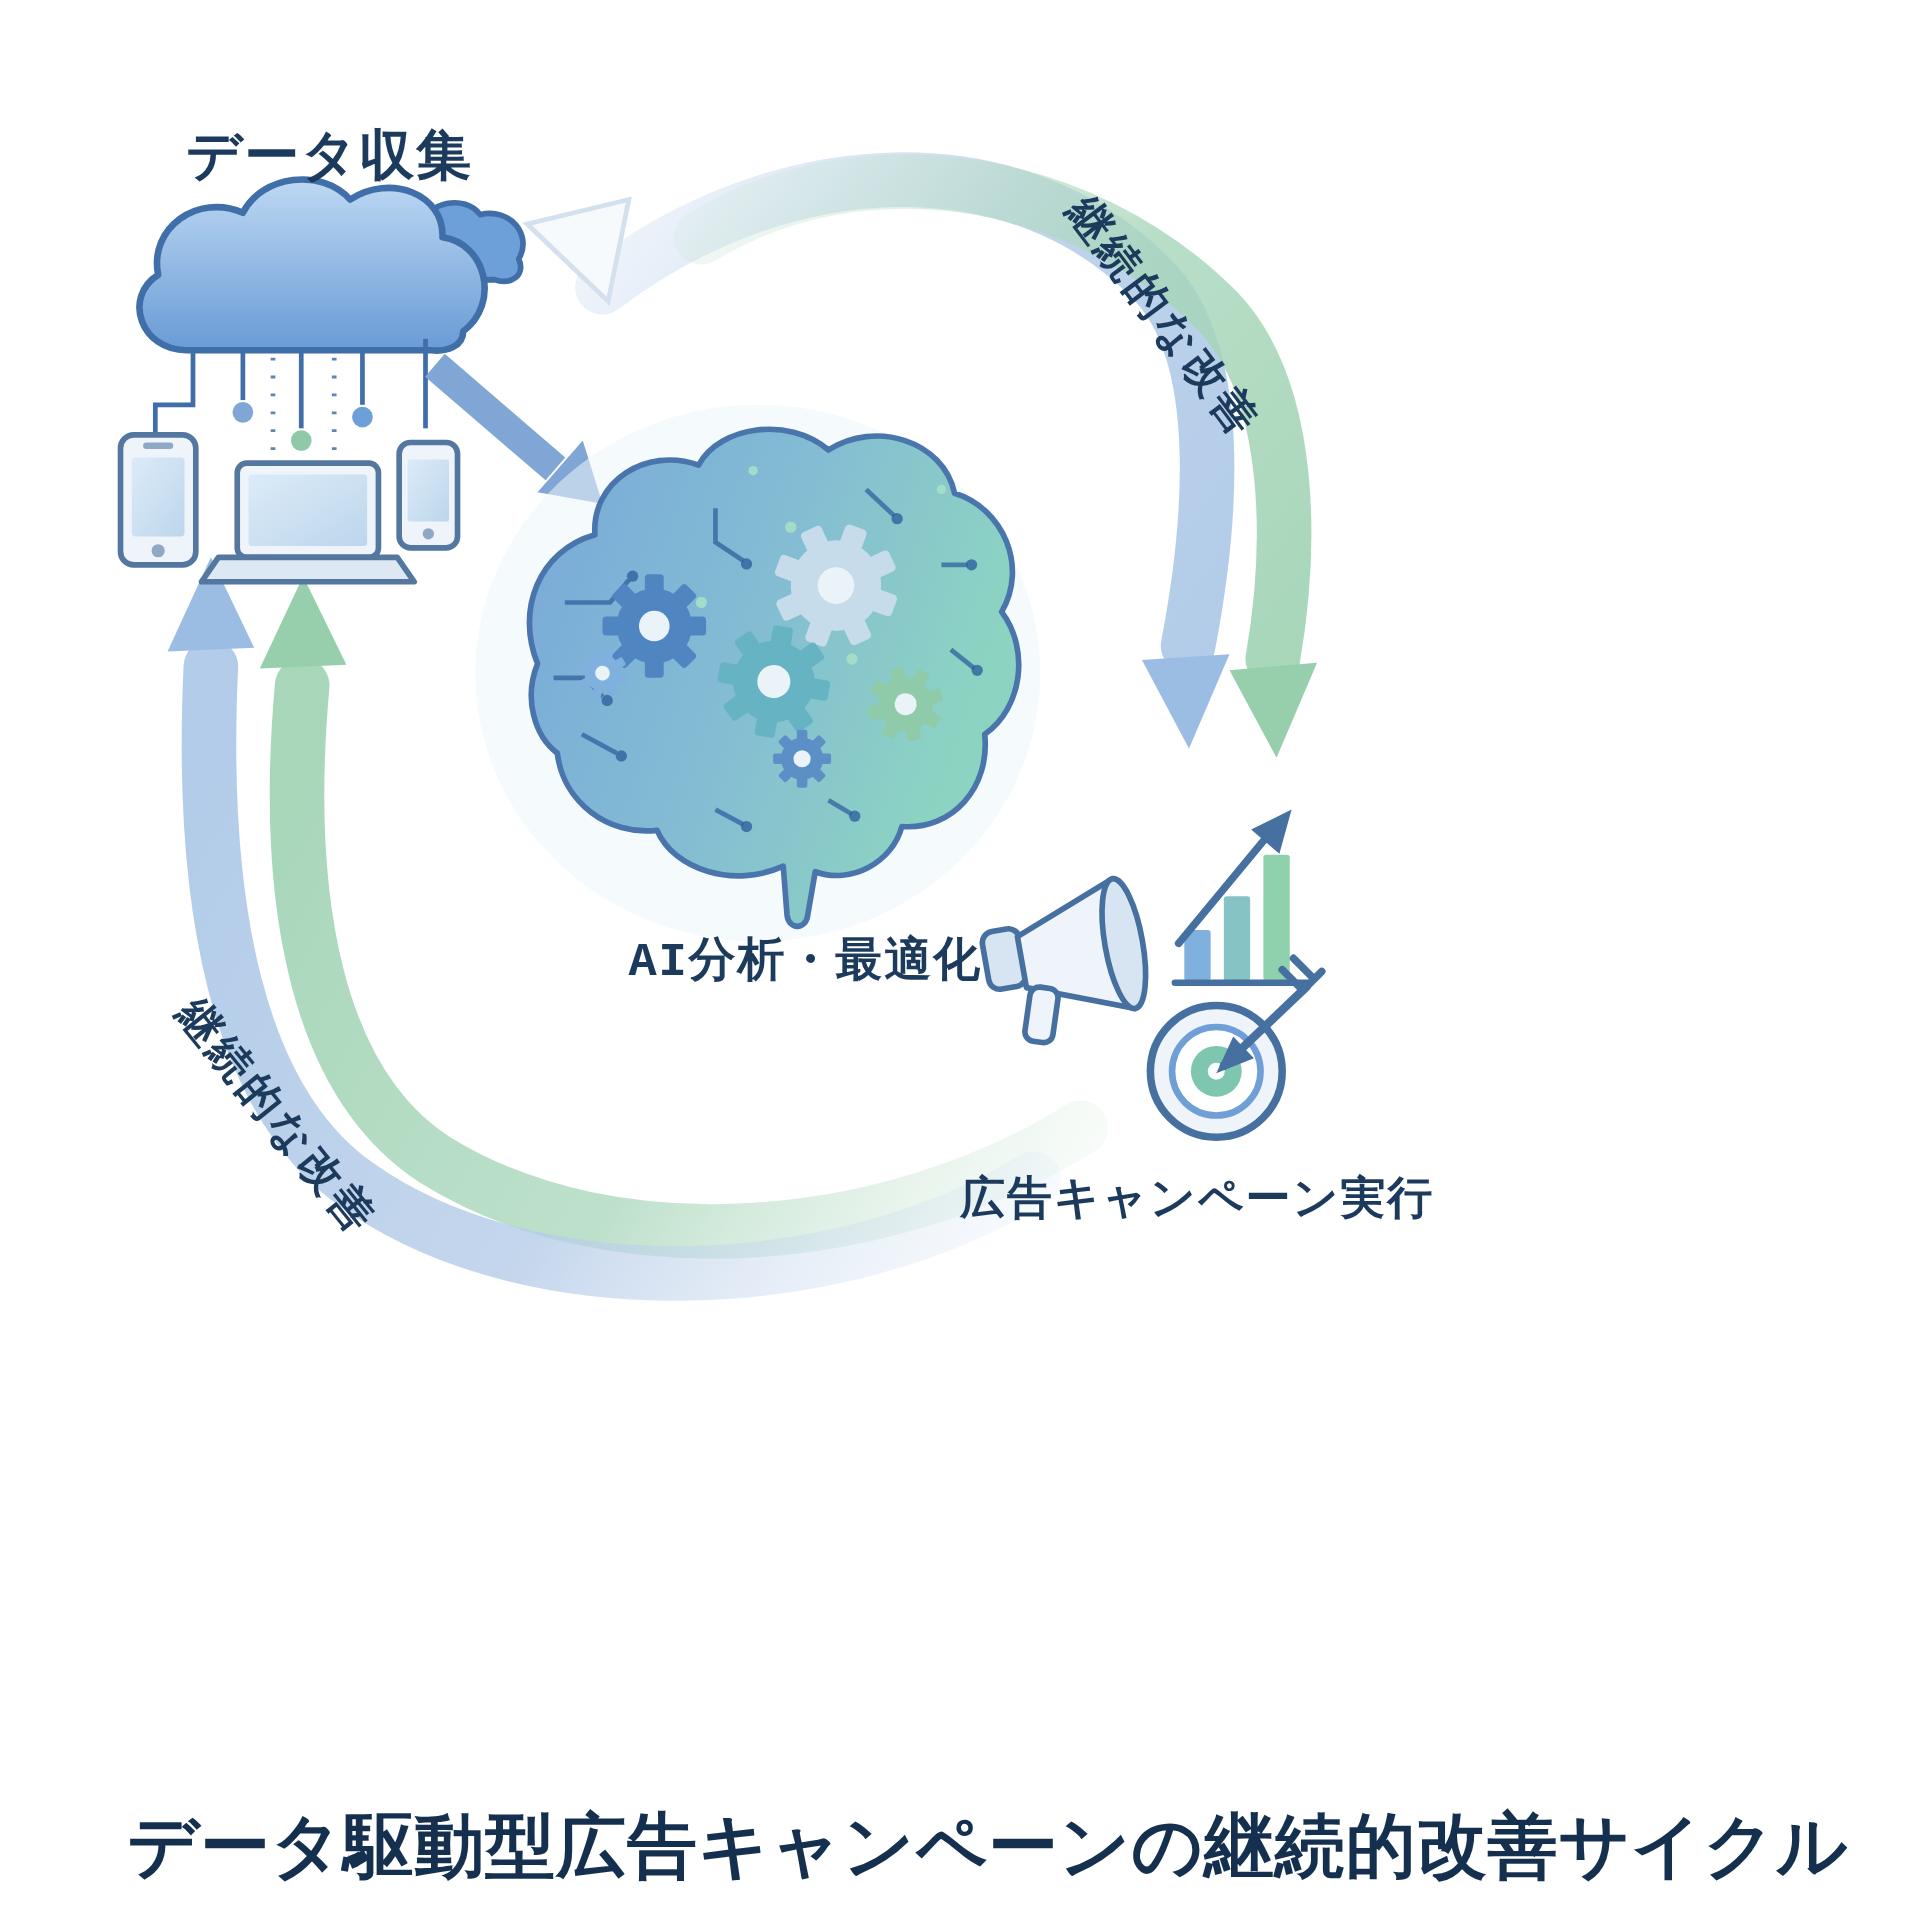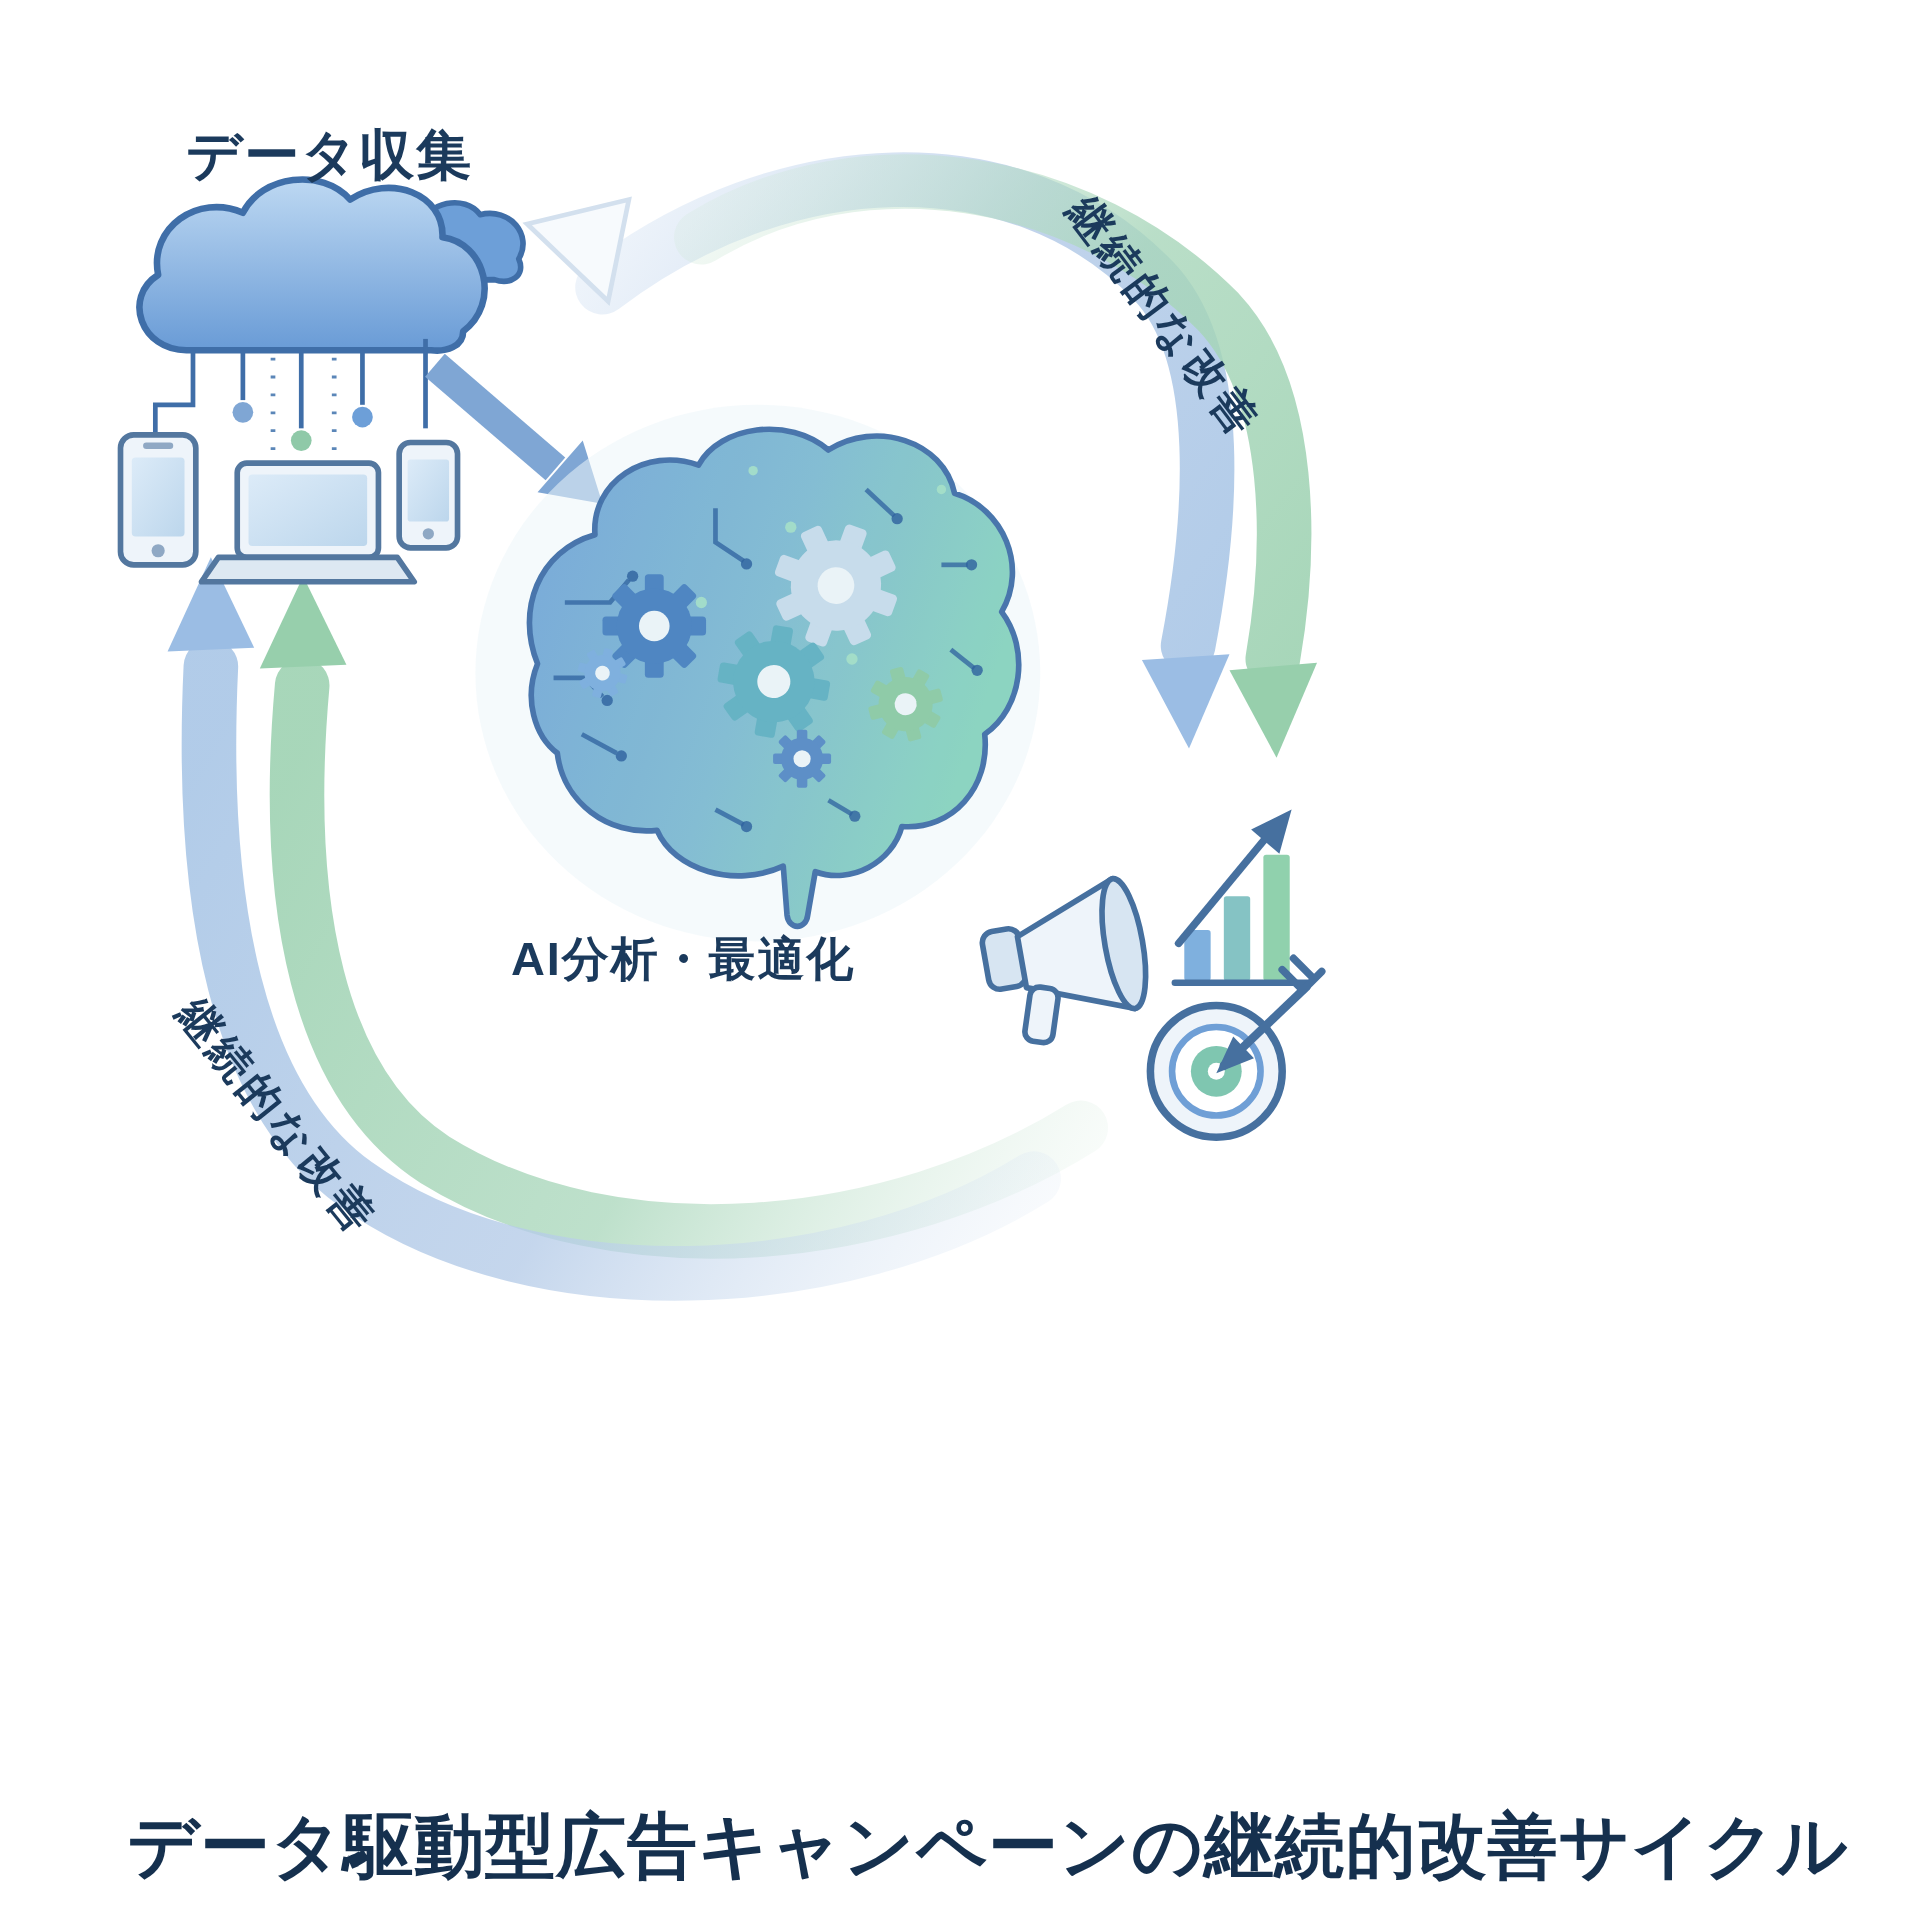--- a/index.html
+++ b/index.html
@@ -7,21 +7,21 @@
     width:1928px;height:1928px;position:relative;background:#ffffff;overflow:hidden;
     font-family:"Liberation Sans","DejaVu Sans",sans-serif;
   }
   .stage{position:absolute;inset:0;}
   svg.scene{position:absolute;top:0;left:0;}
   .label{
     position:absolute;color:#1b3a5c;font-weight:800;white-space:nowrap;
     -webkit-font-smoothing:antialiased;
   }
   .node-label{font-size:51px;letter-spacing:1.9px;}
-  .node-label.center{text-align:left;}
+  .node-label.center{text-align:right;font-family:Liberation Mono, monospace;}
   .arc-label{font-size:43px;letter-spacing:4.7px;transform-origin:0 0;}
   .title{
     position:absolute;left:0;top:1800px;width:100%;text-align:center;
     font-size:70px;font-weight:800;color:#15304e;letter-spacing:0.9px;padding-left:24px;
   }
 </style>
 </head>
 <body>
 
 <div class="stage">
@@ -207,20 +207,21 @@
         <path d="M1374,1018 L1396,1040 M1362,1030 L1384,1052 M1388,1048 L1404,1032" stroke="#46709f" stroke-width="8" fill="none" stroke-linecap="round"></path>
       </g>
     </g>
   </g>
 </svg>
 
 <div class="label node-label" style="left:186px;top:119px;font-size:55px;">データ収集</div>
 
 <div class="label node-label center" style="left:511px;top:928px;width:471px;font-size:47px;">AI分析・最適化</div>
 
+<div class="label node-label center" style="left:960px;top:1168px;width:471px;font-size:45px;">広告キャンペーン実行</div>
 
 <div class="label arc-label" style="left:1100px;top:185px;transform:rotate(53deg);">継続的な改善</div>
 
 <div class="label arc-label" style="left:209px;top:987px;transform:rotate(51deg);">継続的な改善</div>
 
 <div class="title">データ駆動型広告キャンペーンの継続的改善サイクル</div>
 
 </div>
 
 

